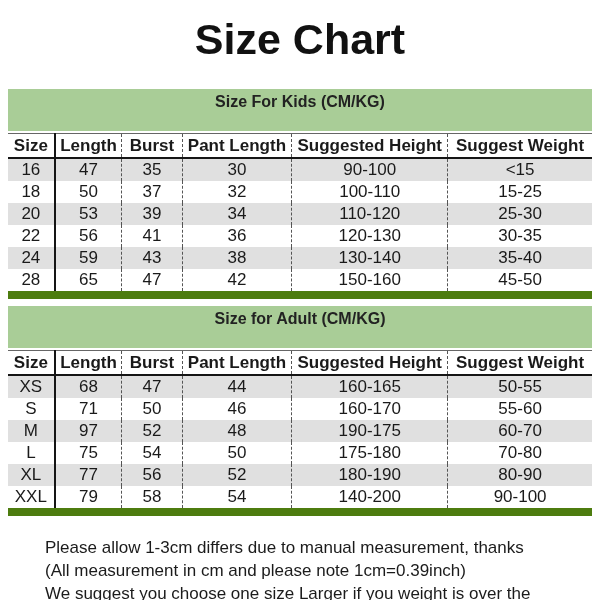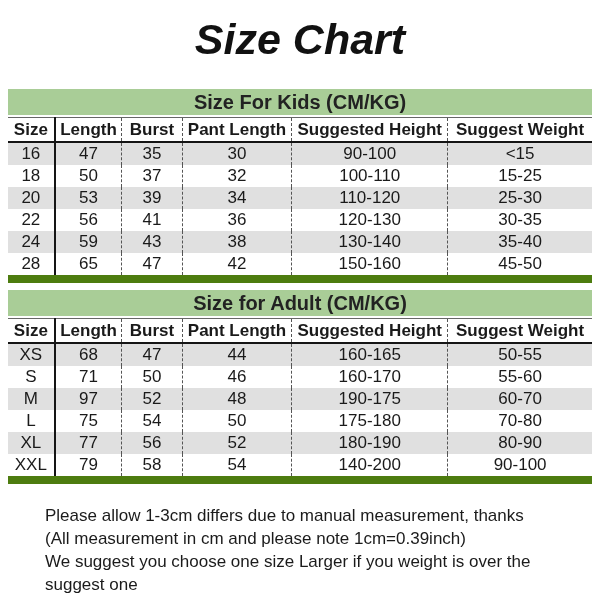--- a/index.html
+++ b/index.html
@@ -11,28 +11,27 @@
     overflow: hidden;
   }
   .page { padding: 0 8px; }
   .title {
     text-align: center;
     font-size: 43px;
     font-weight: 700;
     margin: 10px 0 0 0;
     line-height: 58px;
     color: #111;
-    font-style: italic;
   }
   .banner {
     background: var(--banner-green, #a9cd97);
-    height: 26px;
+    height: 42px;
     line-height: 26px;
     text-align: center;
-    font-size: 20px;
+    font-size: 16px;
     font-weight: 700;
     color: #222;
   }
   .banner-kids  { margin-top: 21px; }
   .banner-adult { margin-top: 7px; }
   table.size-table {
     width: 100%;
     border-collapse: collapse;
     table-layout: fixed;
     margin-top: 2px;

